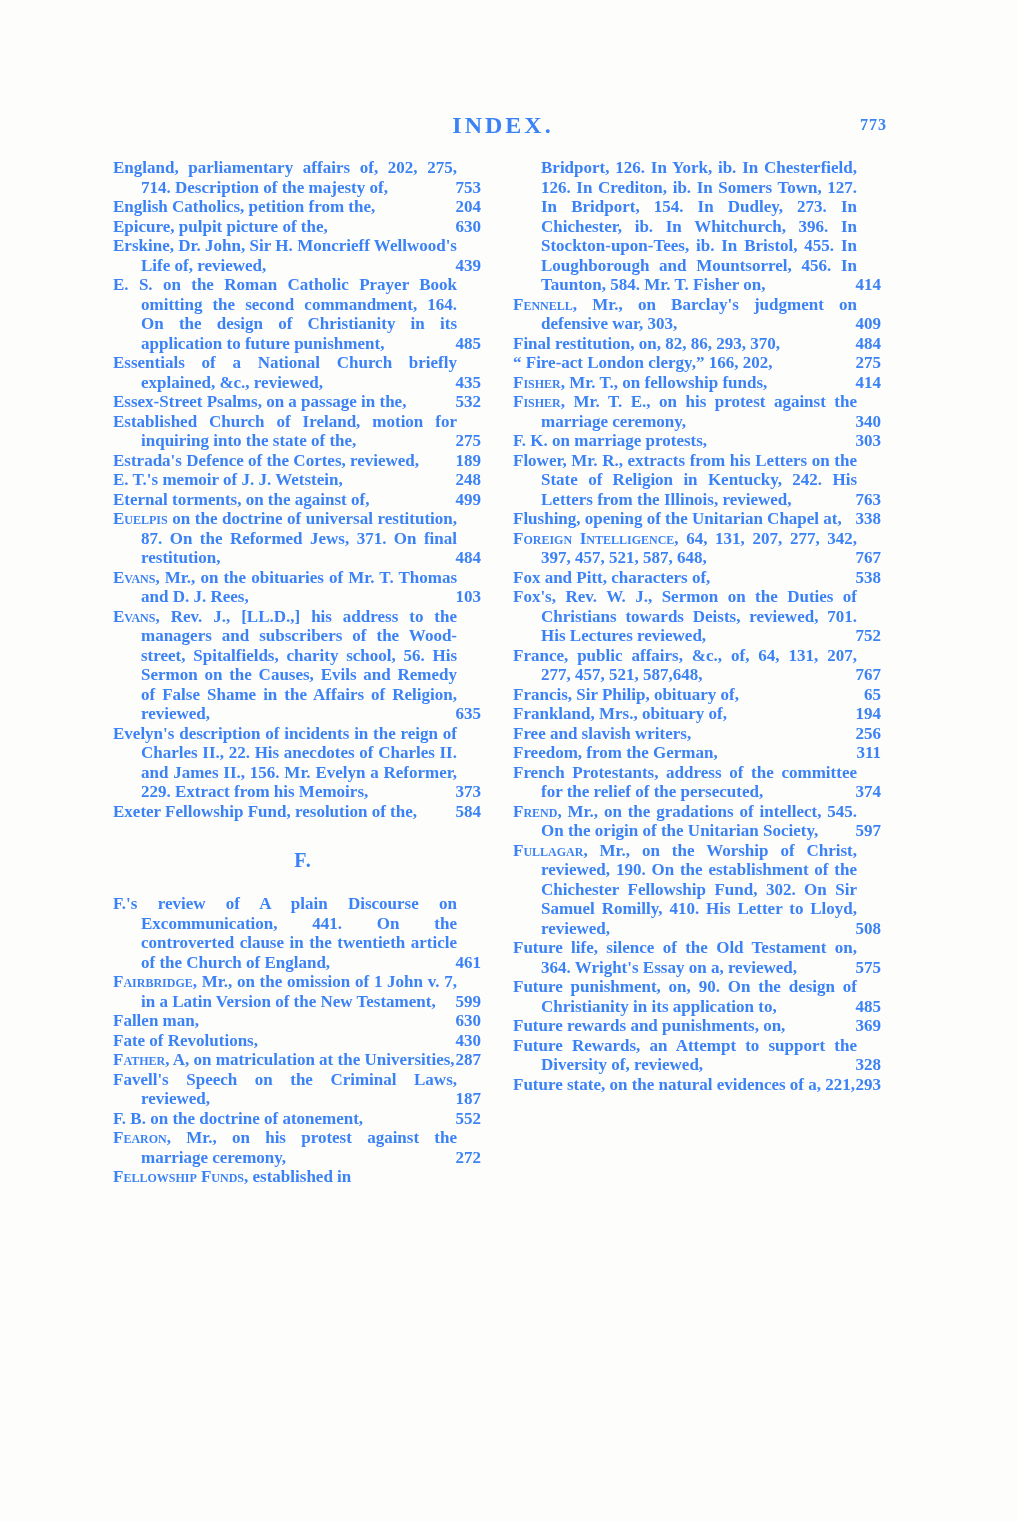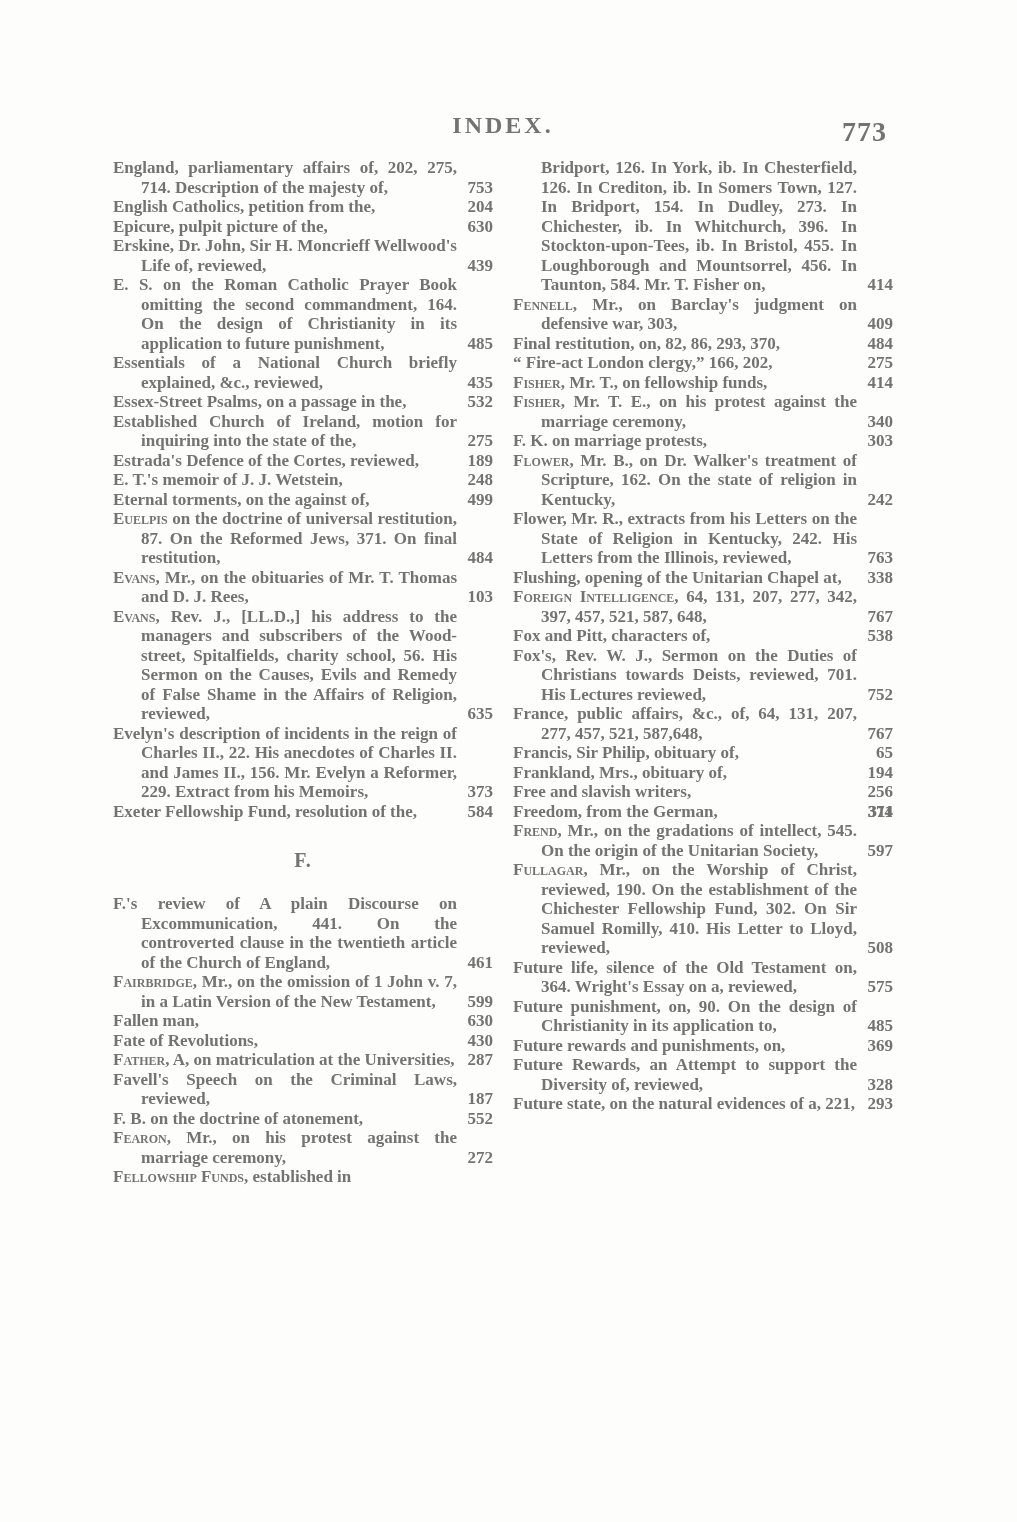--- a/index.html
+++ b/index.html
@@ -5,41 +5,41 @@
   html, body {
     margin: 0;
     padding: 0;
     background: #ffffff;
   }
   .page {
     position: relative;
     width: 1017px;
     height: 1522px;
     background: #fdfdfc;
-    color: #737373;
+    color: #3b82f6;
     font-family: "Liberation Serif", "DejaVu Serif", serif;
     font-weight: bold;
     overflow: hidden;
   }
   .header-row {
     position: absolute;
     left: 113px;
     top: 112px;
     width: 780px;
     text-align: center;
   }
   .running-title {
     font-size: 24px;
     letter-spacing: 3px;
   }
   .folio {
     position: absolute;
     top: 116px;
     right: 130px;
-    font-size: 28px;
+    font-size: 16px;
     letter-spacing: 1px;
   }
   .columns {
     position: absolute;
     left: 113px;
     top: 158px;
     width: 780px;
     display: flex;
     gap: 20px;
   }
@@ -53,21 +53,21 @@
     text-align: justify;
     padding-left: 28px;
     padding-right: 36px;
     text-indent: -28px;
   }
   .entry.cont {
     text-indent: 0;
   }
   .entry .pnum {
     position: absolute;
-    right: 0;
+    right: 12px;
     bottom: 0;
     text-indent: 0;
     text-align: left;
   }
   .sc { font-variant: small-caps; }
   .it { }
   .section-heading {
     font-size: 20px;
     text-align: center;
     margin: 28px 0 22px 0;
@@ -112,32 +112,31 @@
         <div class="entry"><span class="etext"><span class="sc">Fellowship Funds</span><span>, established in</span></span></div>
       </div>
     <div class="col" id="col-right">
         <div class="entry cont"><span class="etext"><span>Bridport, 126.  In York, </span><span class="it">ib.</span><span>  In Chesterfield, 126.  In Crediton, </span><span class="it">ib.</span><span>  In Somers Town, 127.  In Bridport, 154.  In Dudley, 273.  In Chichester, </span><span class="it">ib.</span><span>  In Whitchurch, 396.  In Stockton-upon-Tees, </span><span class="it">ib.</span><span>  In Bristol, 455.  In Loughborough and Mountsorrel, 456.  In Taunton, 584.  Mr. T. Fisher on,</span></span><span class="pnum">414</span></div>
         <div class="entry"><span class="etext"><span class="sc">Fennell</span><span>, Mr., on Barclay's judgment on defensive war, 303,</span></span><span class="pnum">409</span></div>
         <div class="entry"><span class="etext"><span>Final restitution, on, 82, 86, 293, 370,</span></span><span class="pnum">484</span></div>
         <div class="entry"><span class="etext"><span>“ Fire-act London clergy,” 166, 202,</span></span><span class="pnum">275</span></div>
         <div class="entry"><span class="etext"><span class="sc">Fisher</span><span>, Mr. T., on fellowship funds,</span></span><span class="pnum">414</span></div>
         <div class="entry"><span class="etext"><span class="sc">Fisher</span><span>, Mr. T. E., on his protest against the marriage ceremony,</span></span><span class="pnum">340</span></div>
         <div class="entry"><span class="etext"><span class="it">F. K.</span><span> on marriage protests,</span></span><span class="pnum">303</span></div>
-        <div class="entry"><span class="etext"><span class="sc">Flower</span><span>, Mr. B., on Dr. Walker's treatment of Scripture, 162.  On the state of religion in Kentucky,</span></span><span class="pnum">242</span></div>
         <div class="entry"><span class="etext"><span>Flower, Mr. R., extracts from his Letters on the State of Religion in Kentucky, 242.  His Letters from the Illinois, reviewed,</span></span><span class="pnum">763</span></div>
         <div class="entry"><span class="etext"><span>Flushing, opening of the Unitarian Chapel at,</span></span><span class="pnum">338</span></div>
         <div class="entry"><span class="etext"><span class="sc">Foreign Intelligence</span><span>, 64, 131, 207, 277, 342, 397, 457, 521, 587, 648,</span></span><span class="pnum">767</span></div>
         <div class="entry"><span class="etext"><span>Fox and Pitt, characters of,</span></span><span class="pnum">538</span></div>
         <div class="entry"><span class="etext"><span>Fox's, Rev. </span><span class="it">W. J.</span><span>, Sermon on the Duties of Christians towards Deists, reviewed, 701.  His Lectures reviewed,</span></span><span class="pnum">752</span></div>
         <div class="entry"><span class="etext"><span>France, public affairs, &amp;c., of, 64, 131, 207, 277, 457, 521, 587,648,</span></span><span class="pnum">767</span></div>
         <div class="entry"><span class="etext"><span>Francis, Sir Philip, obituary of,</span></span><span class="pnum">65</span></div>
         <div class="entry"><span class="etext"><span>Frankland, Mrs., obituary of,</span></span><span class="pnum">194</span></div>
         <div class="entry"><span class="etext"><span>Free and slavish writers,</span></span><span class="pnum">256</span></div>
         <div class="entry"><span class="etext"><span>Freedom, from the German,</span></span><span class="pnum">311</span></div>
-        <div class="entry"><span class="pnum">374</span></div>
+        <div class="entry"><span class="etext"><span>French Protestants, address of the committee for the relief of the persecuted,</span></span><span class="pnum">374</span></div>
         <div class="entry"><span class="etext"><span class="sc">Frend</span><span>, Mr., on the gradations of intellect, 545.  On the origin of the Unitarian Society,</span></span><span class="pnum">597</span></div>
         <div class="entry"><span class="etext"><span class="sc">Fullagar</span><span>, Mr., on the Worship of Christ, reviewed, 190.  On the establishment of the Chichester Fellowship Fund, 302.  On Sir Samuel Romilly, 410.  His Letter to Lloyd, reviewed,</span></span><span class="pnum">508</span></div>
         <div class="entry"><span class="etext"><span>Future life, silence of the Old Testament on, 364.  Wright's Essay on a, reviewed,</span></span><span class="pnum">575</span></div>
         <div class="entry"><span class="etext"><span>Future punishment, on, 90.  On the design of Christianity in its application to,</span></span><span class="pnum">485</span></div>
         <div class="entry"><span class="etext"><span>Future rewards and punishments, on,</span></span><span class="pnum">369</span></div>
         <div class="entry"><span class="etext"><span>Future Rewards, an Attempt to support the Diversity of, reviewed,</span></span><span class="pnum">328</span></div>
         <div class="entry"><span class="etext"><span>Future state, on the natural evidences of a, 221,</span></span><span class="pnum">293</span></div>
       </div>
   </div>
 </div>

